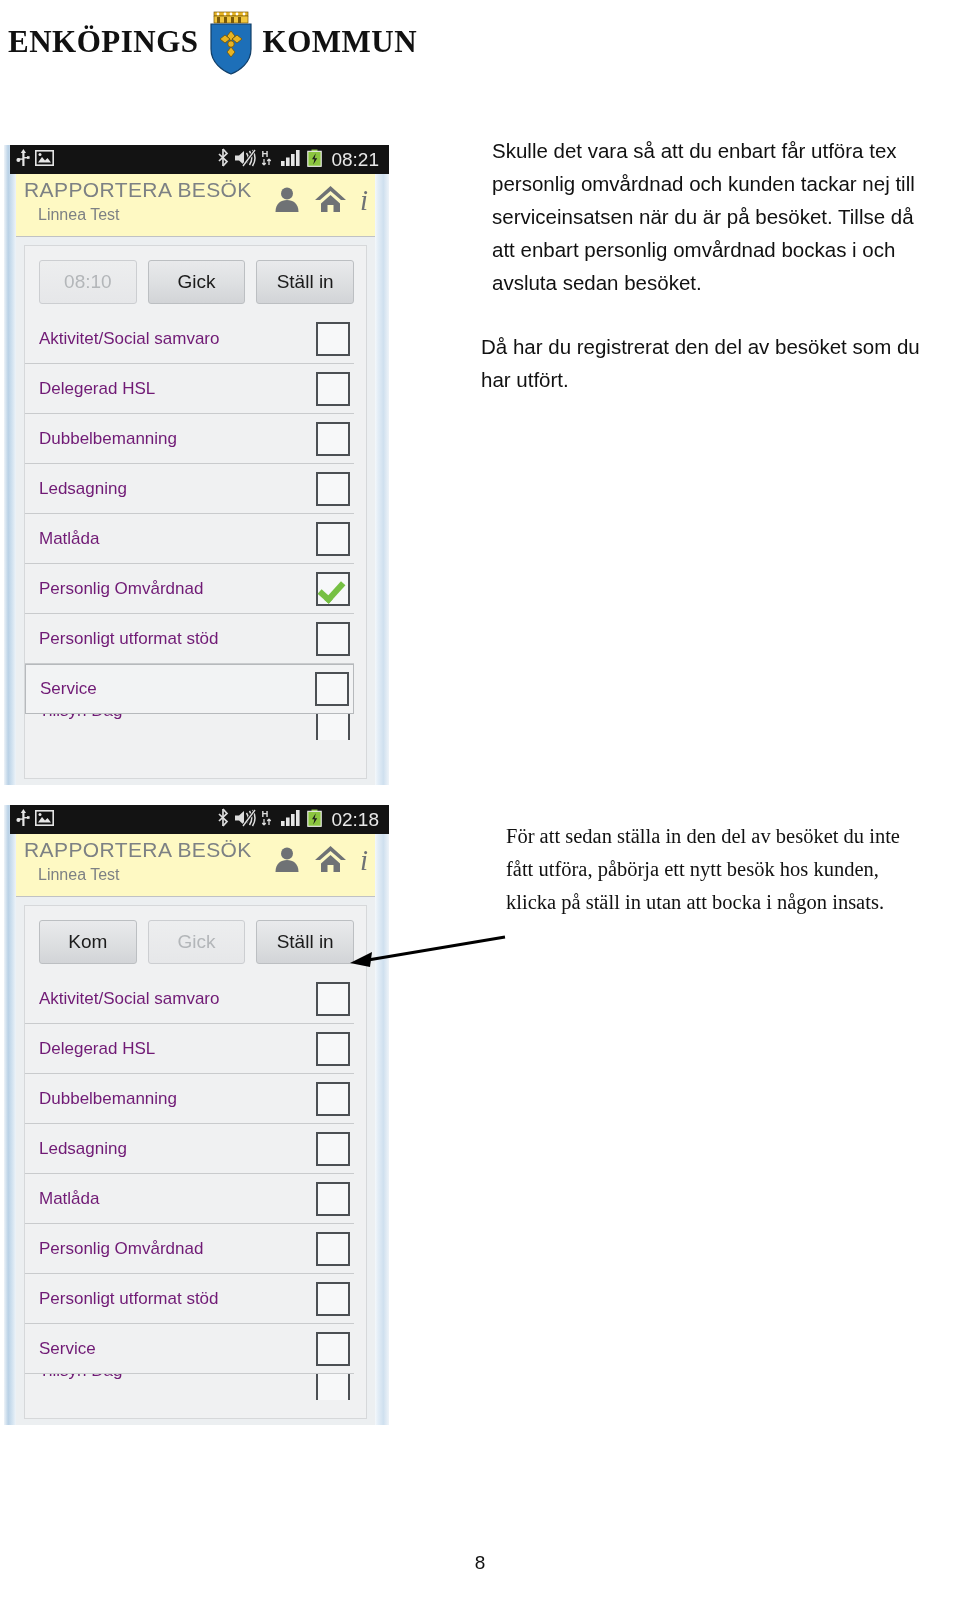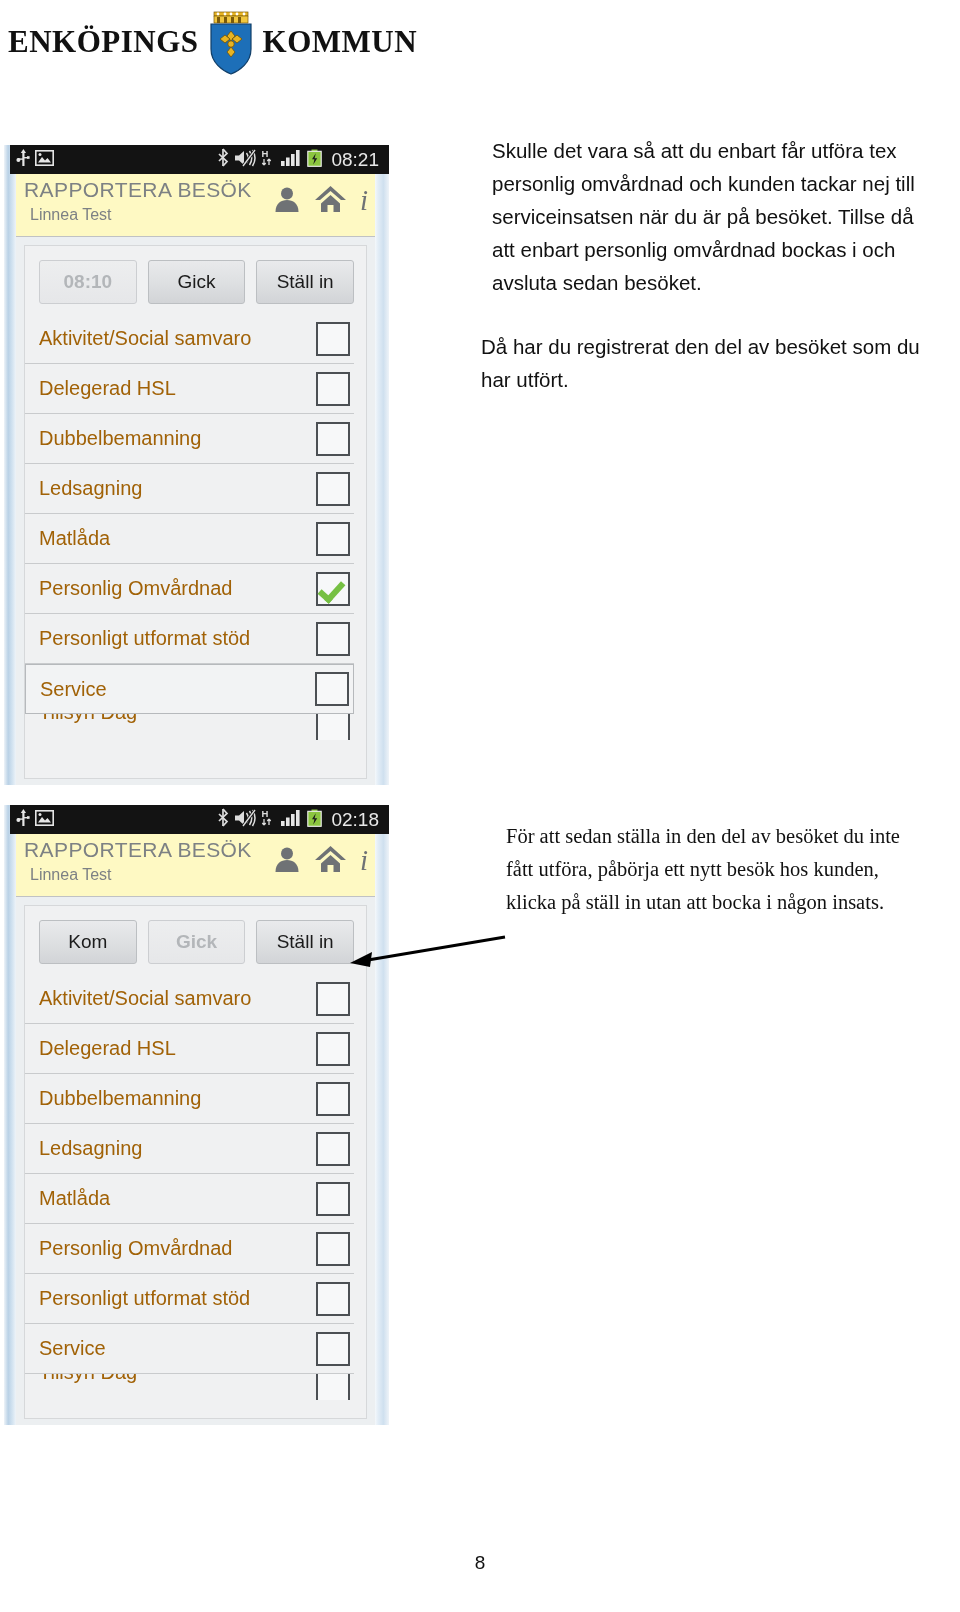--- a/index.html
+++ b/index.html
@@ -120,21 +120,21 @@
   }
   .ab-title {
     position: absolute;
     left: 14px; top: 4px;
     font-size: 21px;
     color: #7d8184;
     letter-spacing: 0.4px;
   }
   .ab-sub {
     position: absolute;
-    left: 20px; top: 32px;
+    left: 28px; top: 32px;
     font-size: 16px;
     color: #7d8184;
   }
   .ab-icons {
     position: absolute;
     right: 12px; top: 10px;
     display: flex;
     align-items: center;
     gap: 12px;
   }
@@ -166,21 +166,20 @@
     align-items: center;
     justify-content: center;
     font-size: 19px;
     color: #1b1b1b;
     box-sizing: border-box;
   }
   .btn.disabled {
     color: #b3b6b9;
     background: linear-gradient(to bottom, #edeeef 0%, #e6e7e9 100%);
     border-color: #ccced1;
-    font-weight: bold;
   }
 
   .list { padding: 0 12px 0 0; }
   .row {
     display: flex;
     align-items: center;
     justify-content: space-between;
     height: 50px;
     padding: 0 4px 0 14px;
     border-bottom: 1px solid #c9cbcd;
@@ -190,22 +189,22 @@
   .row.selected {
     border: 1px solid #b6b9bc;
     background: #f2f3f4;
   }
   .row.clipped {
     height: 26px;
     overflow: hidden;
     align-items: flex-start;
   }
   .row-label {
-    font-size: 20px;
-    color: #a16207;
+    font-size: 17px;
+    color: #701a75;
     white-space: nowrap;
   }
   .row.clipped .row-label {
     position: relative;
     top: -13px;
   }
   .checkbox {
     width: 34px;
     height: 34px;
     border: 2px solid #4c5054;

